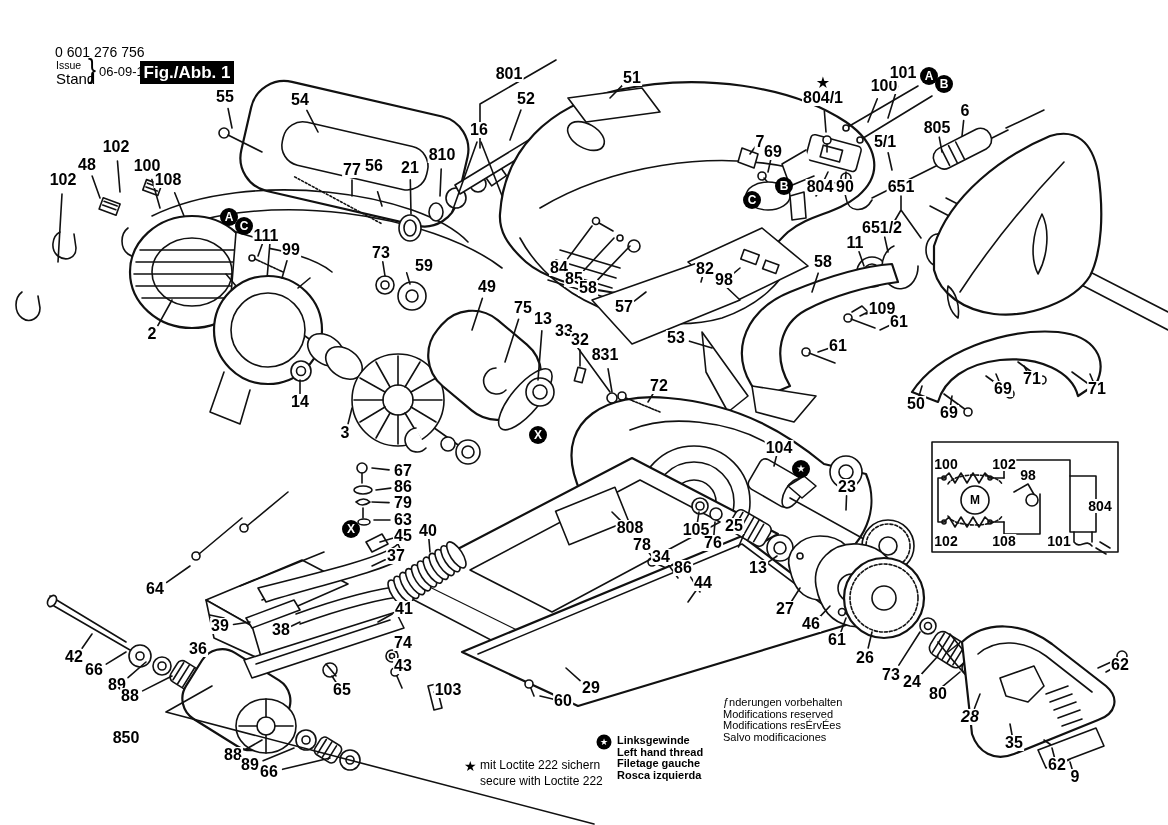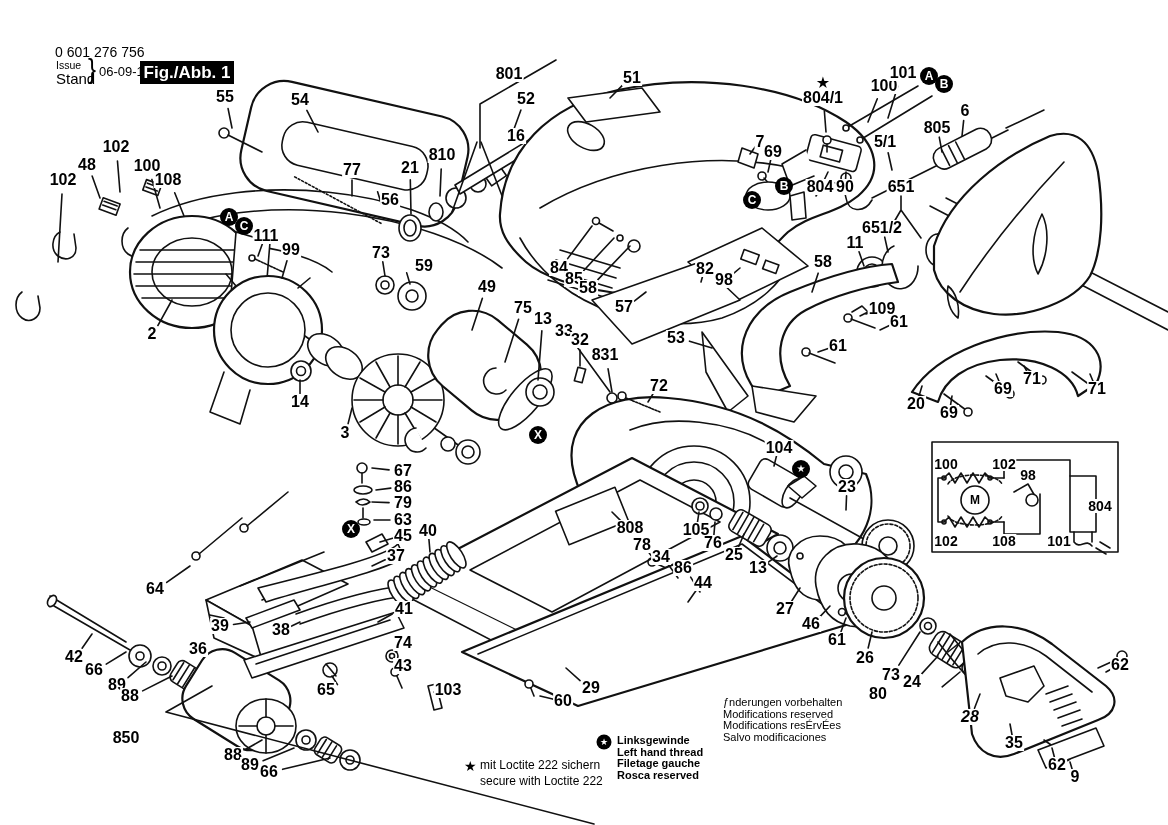--- a/index.html
+++ b/index.html
@@ -463,45 +463,45 @@
       <div class="plabel" style="left: 87px; top: 165px;">48</div>
       <div class="plabel" style="left: 63px; top: 180px;">102</div>
       <div class="plabel" style="left: 147px; top: 166px;">100</div>
       <div class="plabel" style="left: 168px; top: 180px;">108</div>
       <div class="plabel" style="left: 152px; top: 334px;">2</div>
       <div class="plabel" style="left: 266px; top: 236px;">111</div>
       <div class="plabel" style="left: 291px; top: 250px;">99</div>
       <div class="plabel" style="left: 300px; top: 402px;">14</div>
       <div class="plabel" style="left: 345px; top: 433px;">3</div>
       <div class="plabel" style="left: 352px; top: 170px;">77</div>
-      <div class="plabel" style="left: 374px; top: 200px; margin-left: 16px;">56</div>
+      <div class="plabel" style="left: 374px; top: 166px;">56</div>
       <div class="plabel" style="left: 410px; top: 168px;">21</div>
       <div class="plabel" style="left: 442px; top: 155px;">810</div>
-      <div class="plabel" style="left: 479px; top: 136px; margin-left: 37px;">16</div>
+      <div class="plabel" style="left: 479px; top: 130px;">16</div>
       <div class="plabel" style="left: 526px; top: 99px;">52</div>
       <div class="plabel" style="left: 509px; top: 74px;">801</div>
       <div class="plabel" style="left: 632px; top: 78px;">51</div>
       <div class="plabel" style="left: 760px; top: 142px;">7</div>
       <div class="plabel" style="left: 773px; top: 152px;">69</div>
       <div class="plabel" style="left: 823px; top: 98px;">804/1</div>
       <div class="plabel" style="left: 884px; top: 86px;">100</div>
       <div class="plabel" style="left: 903px; top: 73px;">101</div>
       <div class="plabel" style="left: 965px; top: 111px;">6</div>
       <div class="plabel" style="left: 937px; top: 128px;">805</div>
       <div class="plabel" style="left: 885px; top: 142px;">5/1</div>
       <div class="plabel" style="left: 820px; top: 187px;">804</div>
       <div class="plabel" style="left: 845px; top: 187px;">90</div>
       <div class="plabel" style="left: 901px; top: 187px;">651</div>
       <div class="plabel" style="left: 882px; top: 228px;">651/2</div>
       <div class="plabel" style="left: 855px; top: 243px;">11</div>
       <div class="plabel" style="left: 823px; top: 262px;">58</div>
       <div class="plabel" style="left: 882px; top: 309px;">109</div>
       <div class="plabel" style="left: 899px; top: 322px;">61</div>
       <div class="plabel" style="left: 838px; top: 346px;">61</div>
-      <div class="plabel" style="left: 916px; top: 404px;">20</div>
+      <div class="plabel" style="left: 916px; top: 404px;">50</div>
       <div class="plabel" style="left: 949px; top: 413px;">69</div>
       <div class="plabel" style="left: 1003px; top: 389px;">69</div>
       <div class="plabel" style="left: 1032px; top: 379px;">71</div>
       <div class="plabel" style="left: 1097px; top: 389px;">71</div>
       <div class="plabel" style="left: 381px; top: 253px;">73</div>
       <div class="plabel" style="left: 384px; top: 266px; margin-left: 40px;">59</div>
       <div class="plabel" style="left: 487px; top: 287px;">49</div>
       <div class="plabel" style="left: 523px; top: 308px;">75</div>
       <div class="plabel" style="left: 543px; top: 319px;">13</div>
       <div class="plabel" style="left: 564px; top: 331px;">33</div>
@@ -519,21 +519,21 @@
       <div class="plabel" style="left: 403px; top: 487px;">86</div>
       <div class="plabel" style="left: 403px; top: 503px;">79</div>
       <div class="plabel" style="left: 403px; top: 520px;">63</div>
       <div class="plabel" style="left: 403px; top: 536px;">45</div>
       <div class="plabel" style="left: 396px; top: 556px;">37</div>
       <div class="plabel" style="left: 428px; top: 531px;">40</div>
       <div class="plabel" style="left: 404px; top: 609px;">41</div>
       <div class="plabel" style="left: 403px; top: 643px;">74</div>
       <div class="plabel" style="left: 403px; top: 666px;">43</div>
       <div class="plabel" style="left: 448px; top: 690px;">103</div>
-      <div class="plabel" style="left: 326px; top: 690px; text-align: right;">65</div>
+      <div class="plabel" style="left: 342px; top: 690px; text-align: right;">65</div>
       <div class="plabel" style="left: 155px; top: 589px;">64</div>
       <div class="plabel" style="left: 198px; top: 613px; margin-top: 36px;">36</div>
       <div class="plabel" style="left: 220px; top: 626px;">39</div>
       <div class="plabel" style="left: 281px; top: 630px;">38</div>
       <div class="plabel" style="left: 74px; top: 657px;">42</div>
       <div class="plabel" style="left: 94px; top: 670px;">66</div>
       <div class="plabel" style="left: 117px; top: 685px;">89</div>
       <div class="plabel" style="left: 130px; top: 696px;">88</div>
       <div class="plabel" style="left: 126px; top: 738px;">850</div>
       <div class="plabel" style="left: 233px; top: 755px;">88</div>
@@ -543,29 +543,29 @@
       <div class="plabel" style="left: 642px; top: 545px;">78</div>
       <div class="plabel" style="left: 661px; top: 557px;">34</div>
       <div class="plabel" style="left: 683px; top: 568px;">86</div>
       <div class="plabel" style="left: 703px; top: 583px;">44</div>
       <div class="plabel" style="left: 591px; top: 688px;">29</div>
       <div class="plabel" style="left: 563px; top: 701px;">60</div>
       <div class="plabel" style="left: 779px; top: 448px;">104</div>
       <div class="plabel" style="left: 847px; top: 487px;">23</div>
       <div class="plabel" style="left: 696px; top: 530px;">105</div>
       <div class="plabel" style="left: 713px; top: 543px;">76</div>
-      <div class="plabel" style="left: 734px; top: 555px;">25</div>
+      <div class="plabel" style="left: 734px; top: 526px;">25</div>
       <div class="plabel" style="left: 758px; top: 568px;">13</div>
       <div class="plabel" style="left: 785px; top: 609px;">27</div>
       <div class="plabel" style="left: 811px; top: 624px;">46</div>
       <div class="plabel" style="left: 837px; top: 640px;">61</div>
       <div class="plabel" style="left: 865px; top: 658px;">26</div>
       <div class="plabel" style="left: 891px; top: 675px;">73</div>
       <div class="plabel" style="left: 912px; top: 682px;">24</div>
-      <div class="plabel" style="left: 878px; top: 694px;">80</div>
+      <div class="plabel" style="left: 938px; top: 694px;">80</div>
       <div class="plabel" style="left: 970px; top: 717px; font-style: italic;">28</div>
       <div class="plabel" style="left: 1014px; top: 743px;">35</div>
       <div class="plabel" style="left: 1120px; top: 665px;">62</div>
       <div class="plabel" style="left: 1057px; top: 765px;">62</div>
       <div class="plabel" style="left: 1075px; top: 777px;">9</div>
       <div class="mstar" style="left: 823px; top: 83px;">★</div>
       <div class="mcircle" style="left: 929px; top: 76px;">A</div>
       <div class="mcircle" style="left: 944px; top: 84px;">B</div>
       <div class="mcircle" style="left: 784px; top: 186px;">B</div>
       <div class="mcircle" style="left: 752px; top: 200px;">C</div>
@@ -595,21 +595,21 @@
 
   <div class="note" style="left:480px;top:757px;" id="note-loctite">
     <span class="sym">★</span>
   <div>mit Loctite 222 sichern</div>
       <div>secure with Loctite 222</div>
     </div>
   <div class="note4 bold" style="left:617px;top:735px;" id="note-thread">
       <div>Linksgewinde</div>
       <div>Left hand thread</div>
       <div>Filetage gauche</div>
-      <div>Rosca reserved</div>
+      <div>Rosca izquierda</div>
     </div>
   <div class="csym" style="left:604px;top:742px;">★</div>
   <div class="note4" style="left:723px;top:697px;" id="note-mods">
       <div>ƒnderungen vorbehalten</div>
       <div>Modifications reserved</div>
       <div>Modifications resÉrvÉes</div>
       <div>Salvo modificaciones</div>
     </div>
 
 </div>

